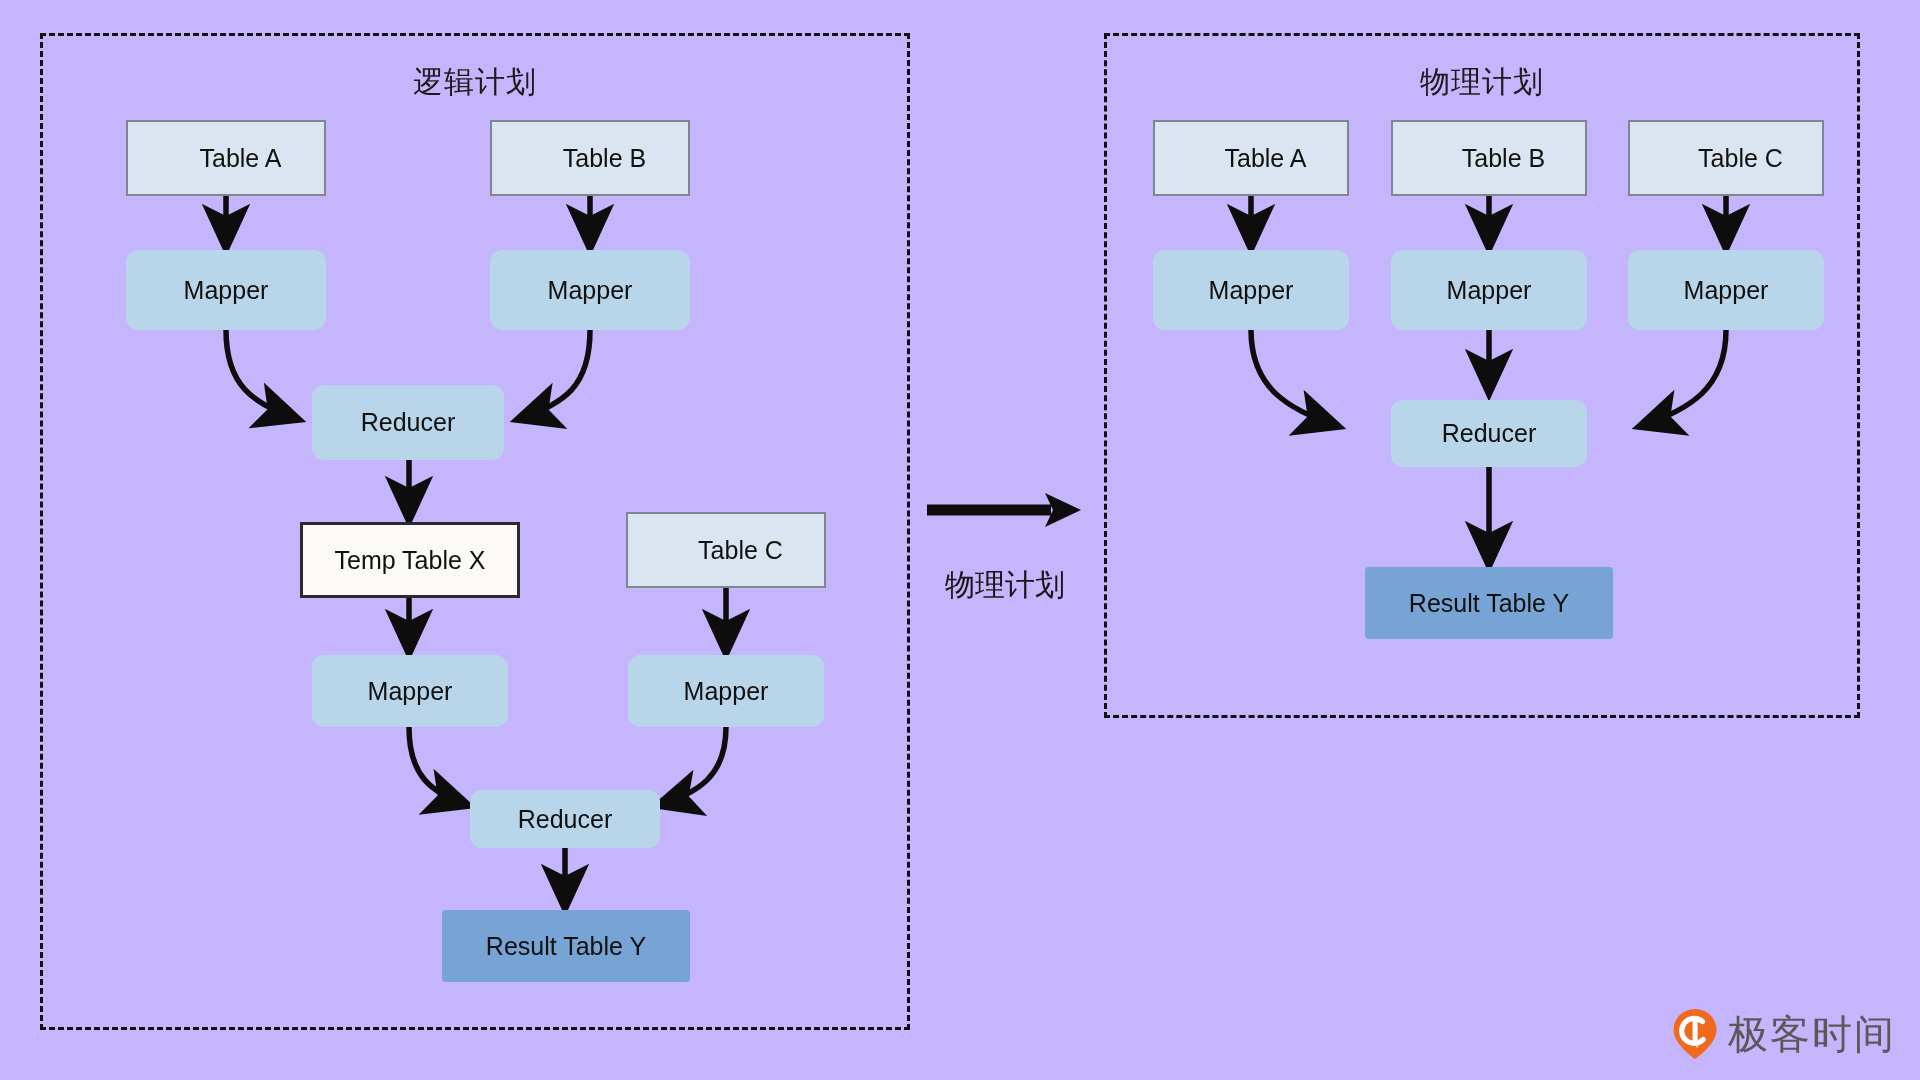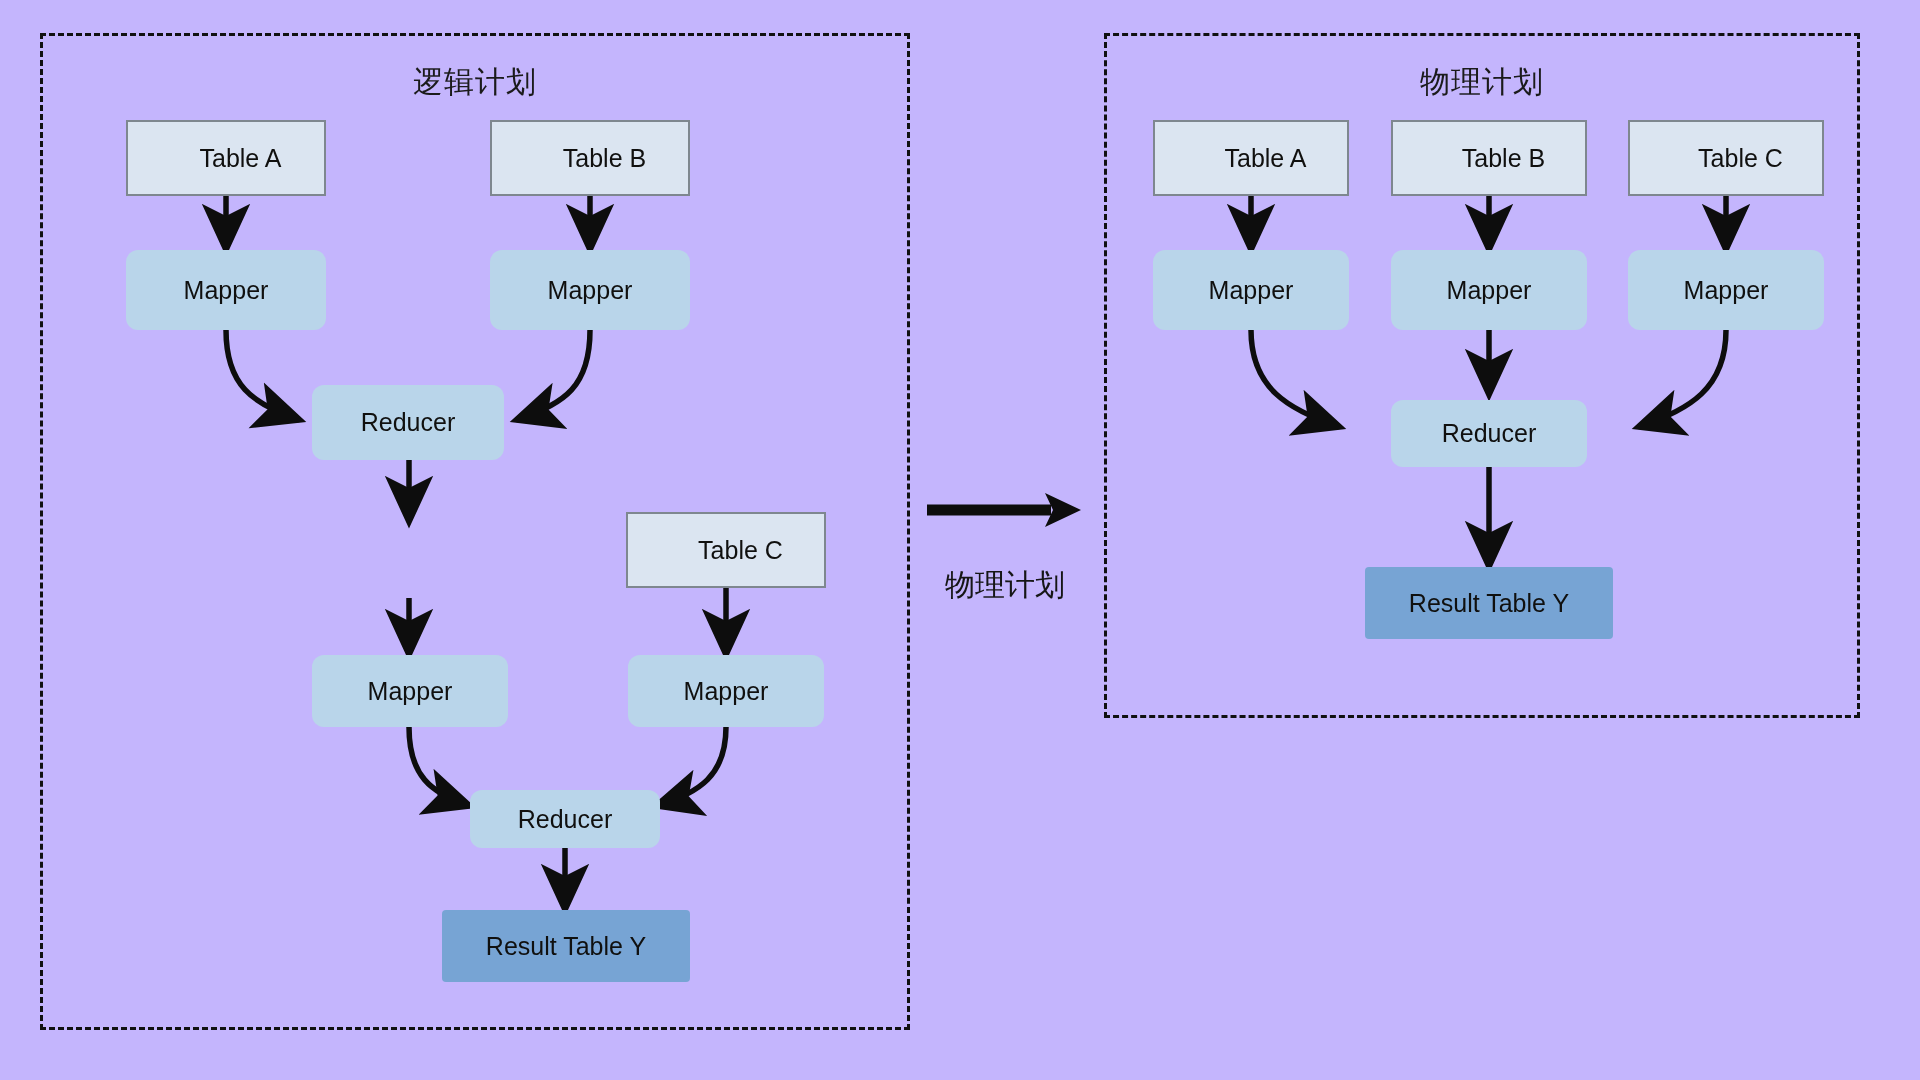--- a/index.html
+++ b/index.html
@@ -168,20 +168,21 @@
   <div class="panel-title" style="left:40px; width:870px; top:62px;">逻辑计划</div>
 
   <div class="node table" style="left:126px; top:120px; width:200px; height:76px;">Table A</div>
   <div class="node table" style="left:490px; top:120px; width:200px; height:76px;">Table B</div>
 
   <div class="node mapper" style="left:126px; top:250px; width:200px; height:80px;">Mapper</div>
   <div class="node mapper" style="left:490px; top:250px; width:200px; height:80px;">Mapper</div>
 
   <div class="node reducer" style="left:312px; top:385px; width:192px; height:75px;">Reducer</div>
 
+  <div class="node temp" style="left:300px; top:522px; width:220px; height:76px;">Temp Table X</div>
 
   <div class="node table" style="left:626px; top:512px; width:200px; height:76px;">Table C</div>
 
   <div class="node mapper" style="left:312px; top:655px; width:196px; height:72px;">Mapper</div>
   <div class="node mapper" style="left:628px; top:655px; width:196px; height:72px;">Mapper</div>
 
   <div class="node reducer" style="left:470px; top:790px; width:190px; height:58px;">Reducer</div>
 
   <div class="node result" style="left:442px; top:910px; width:248px; height:72px;">Result Table Y</div>
 
@@ -199,14 +200,22 @@
   <div class="node table" style="left:1628px; top:120px; width:196px; height:76px;">Table C</div>
 
   <div class="node mapper" style="left:1153px; top:250px; width:196px; height:80px;">Mapper</div>
   <div class="node mapper" style="left:1391px; top:250px; width:196px; height:80px;">Mapper</div>
   <div class="node mapper" style="left:1628px; top:250px; width:196px; height:80px;">Mapper</div>
 
   <div class="node reducer" style="left:1391px; top:400px; width:196px; height:67px;">Reducer</div>
 
   <div class="node result" style="left:1365px; top:567px; width:248px; height:72px;">Result Table Y</div>
 
+  <div id="watermark">
+    <svg width="46" height="52" viewBox="0 0 46 52">
+      <path d="M23,1 C11,1 1.5,10.2 1.5,21.8 C1.5,33 13.5,44.5 23,51 C32.5,44.5 44.5,33 44.5,21.8 C44.5,10.2 35,1 23,1 Z" fill="#f06a1e"></path>
+      <path d="M30.5,13.5 A12.5,12.5 0 1 0 31.2,31.5" fill="none" stroke="#ffffff" stroke-width="5.2" stroke-linecap="round"></path>
+      <path d="M25.6,13 L25.6,40 L20.6,34.5 L20.6,13 Z" fill="#ffffff"></path>
+    </svg>
+    <span class="wm-text">极客时间</span>
+  </div>
 
 </div>
 
 </body></html>

